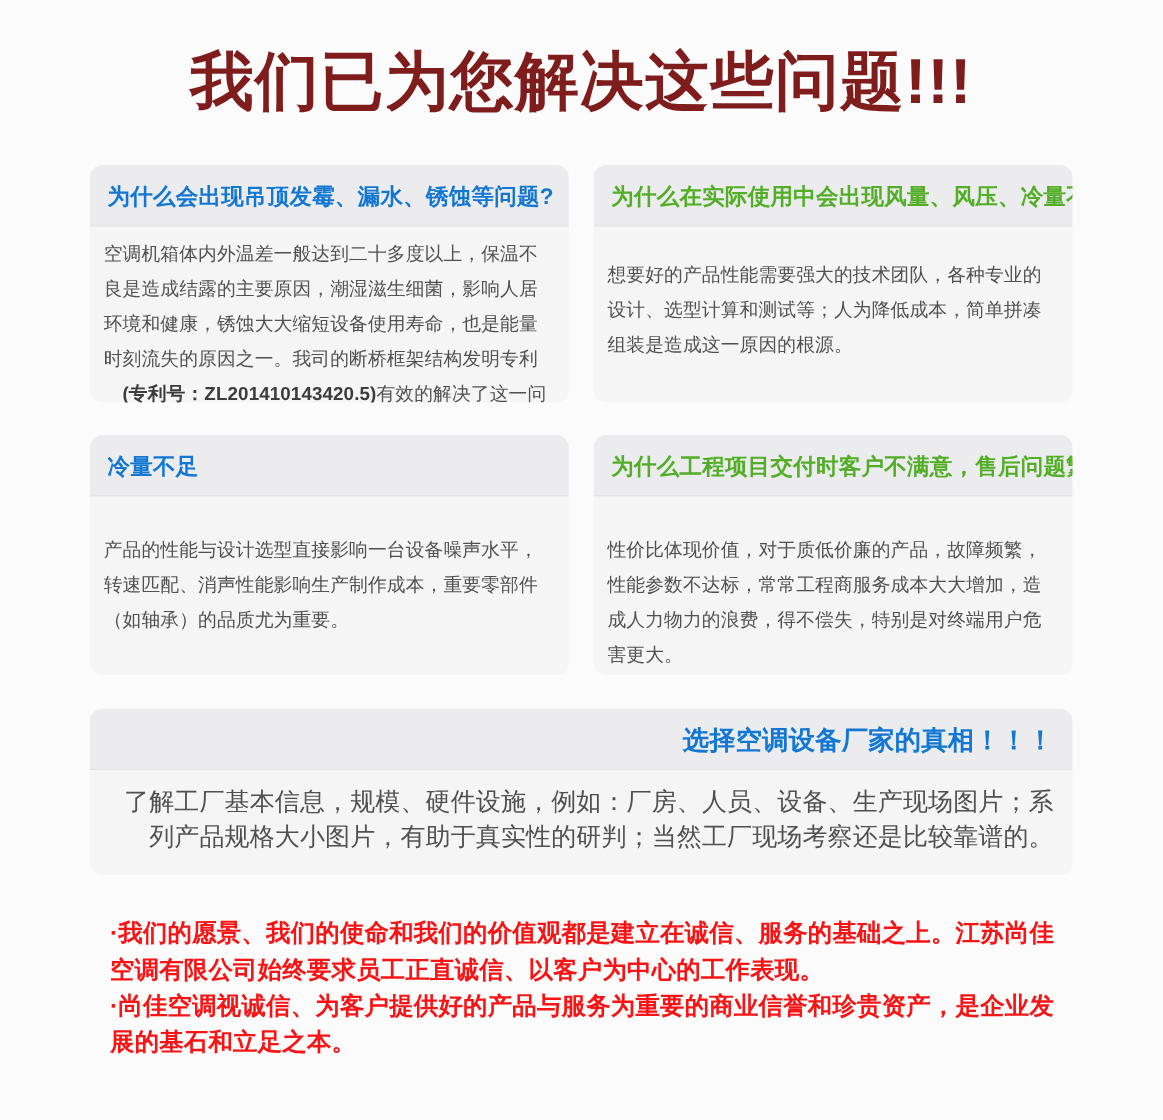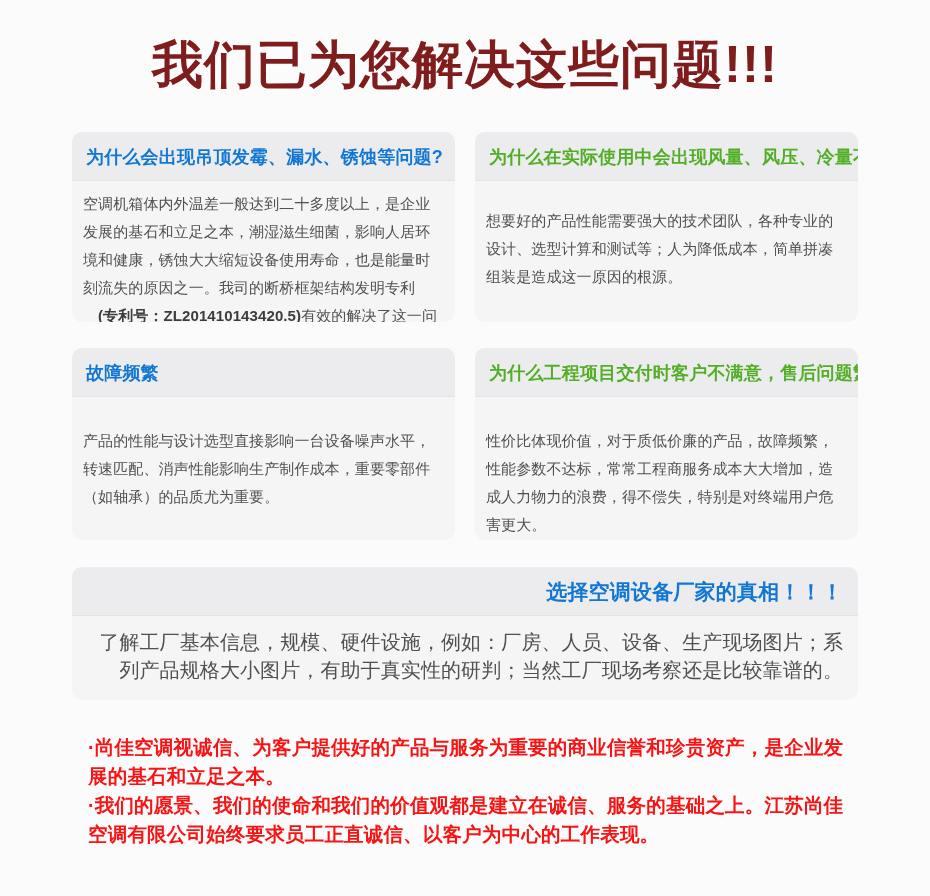--- a/index.html
+++ b/index.html
@@ -93,43 +93,43 @@
 <body>
 
 <h1 class="page-title">我们已为您解决这些问题!!!</h1>
 
 <div class="content">
 
   <div class="grid">
 
     <div class="card h1">
       <div class="card-header blue">为什么会出现吊顶发霉、漏水、锈蚀等问题?</div>
-      <div class="card-body"><span>空调机箱体内外温差一般达到二十多度以上，是企业发展的基石和立足之本，潮湿滋生细菌，影响人居环境和健康，锈蚀大大缩短设备使用寿命，也是能量时刻流失的原因之一。我司的断桥框架结构发明专利</span><span class="bold">(专利号：ZL201410143420.5)</span><span>有效的解决了这一问题。</span></div>
+      <div class="card-body"><span>空调机箱体内外温差一般达到二十多度以上，保温不良是造成结露的主要原因，潮湿滋生细菌，影响人居环境和健康，锈蚀大大缩短设备使用寿命，也是能量时刻流失的原因之一。我司的断桥框架结构发明专利</span><span class="bold">(专利号：ZL201410143420.5)</span><span>有效的解决了这一问题。</span></div>
     </div>
 
     <div class="card h1">
       <div class="card-header green">为什么在实际使用中会出现风量、风压、冷量不足?</div>
       <div class="card-body pt-lg">想要好的产品性能需要强大的技术团队，各种专业的设计、选型计算和测试等；人为降低成本，简单拼凑组装是造成这一原因的根源。</div>
     </div>
 
     <div class="card h2">
-      <div class="card-header blue">故障频繁</div>
+      <div class="card-header blue">冷量不足</div>
       <div class="card-body pt-xl">产品的性能与设计选型直接影响一台设备噪声水平，转速匹配、消声性能影响生产制作成本，重要零部件（如轴承）的品质尤为重要。</div>
     </div>
 
     <div class="card h2">
       <div class="card-header green">为什么工程项目交付时客户不满意，售后问题繁多?</div>
       <div class="card-body pt-xl">性价比体现价值，对于质低价廉的产品，故障频繁，性能参数不达标，常常工程商服务成本大大增加，造成人力物力的浪费，得不偿失，特别是对终端用户危害更大。</div>
     </div>
 
   </div>
 
   <div class="wide-card">
     <div class="card-header blue">选择空调设备厂家的真相！！！</div>
     <div class="card-body">了解工厂基本信息，规模、硬件设施，例如：厂房、人员、设备、生产现场图片；系列产品规格大小图片，有助于真实性的研判；当然工厂现场考察还是比较靠谱的。</div>
   </div>
 
   <div class="notes">
+    <p>·我们的愿景、我们的使命和我们的价值观都是建立在诚信、服务的基础之上。江苏尚佳空调有限公司始终要求员工正直诚信、以客户为中心的工作表现。</p>
     <p>·尚佳空调视诚信、为客户提供好的产品与服务为重要的商业信誉和珍贵资产，是企业发展的基石和立足之本。</p>
-    <p>·我们的愿景、我们的使命和我们的价值观都是建立在诚信、服务的基础之上。江苏尚佳空调有限公司始终要求员工正直诚信、以客户为中心的工作表现。</p>
   </div>
 
 </div>
 
 </body></html>

